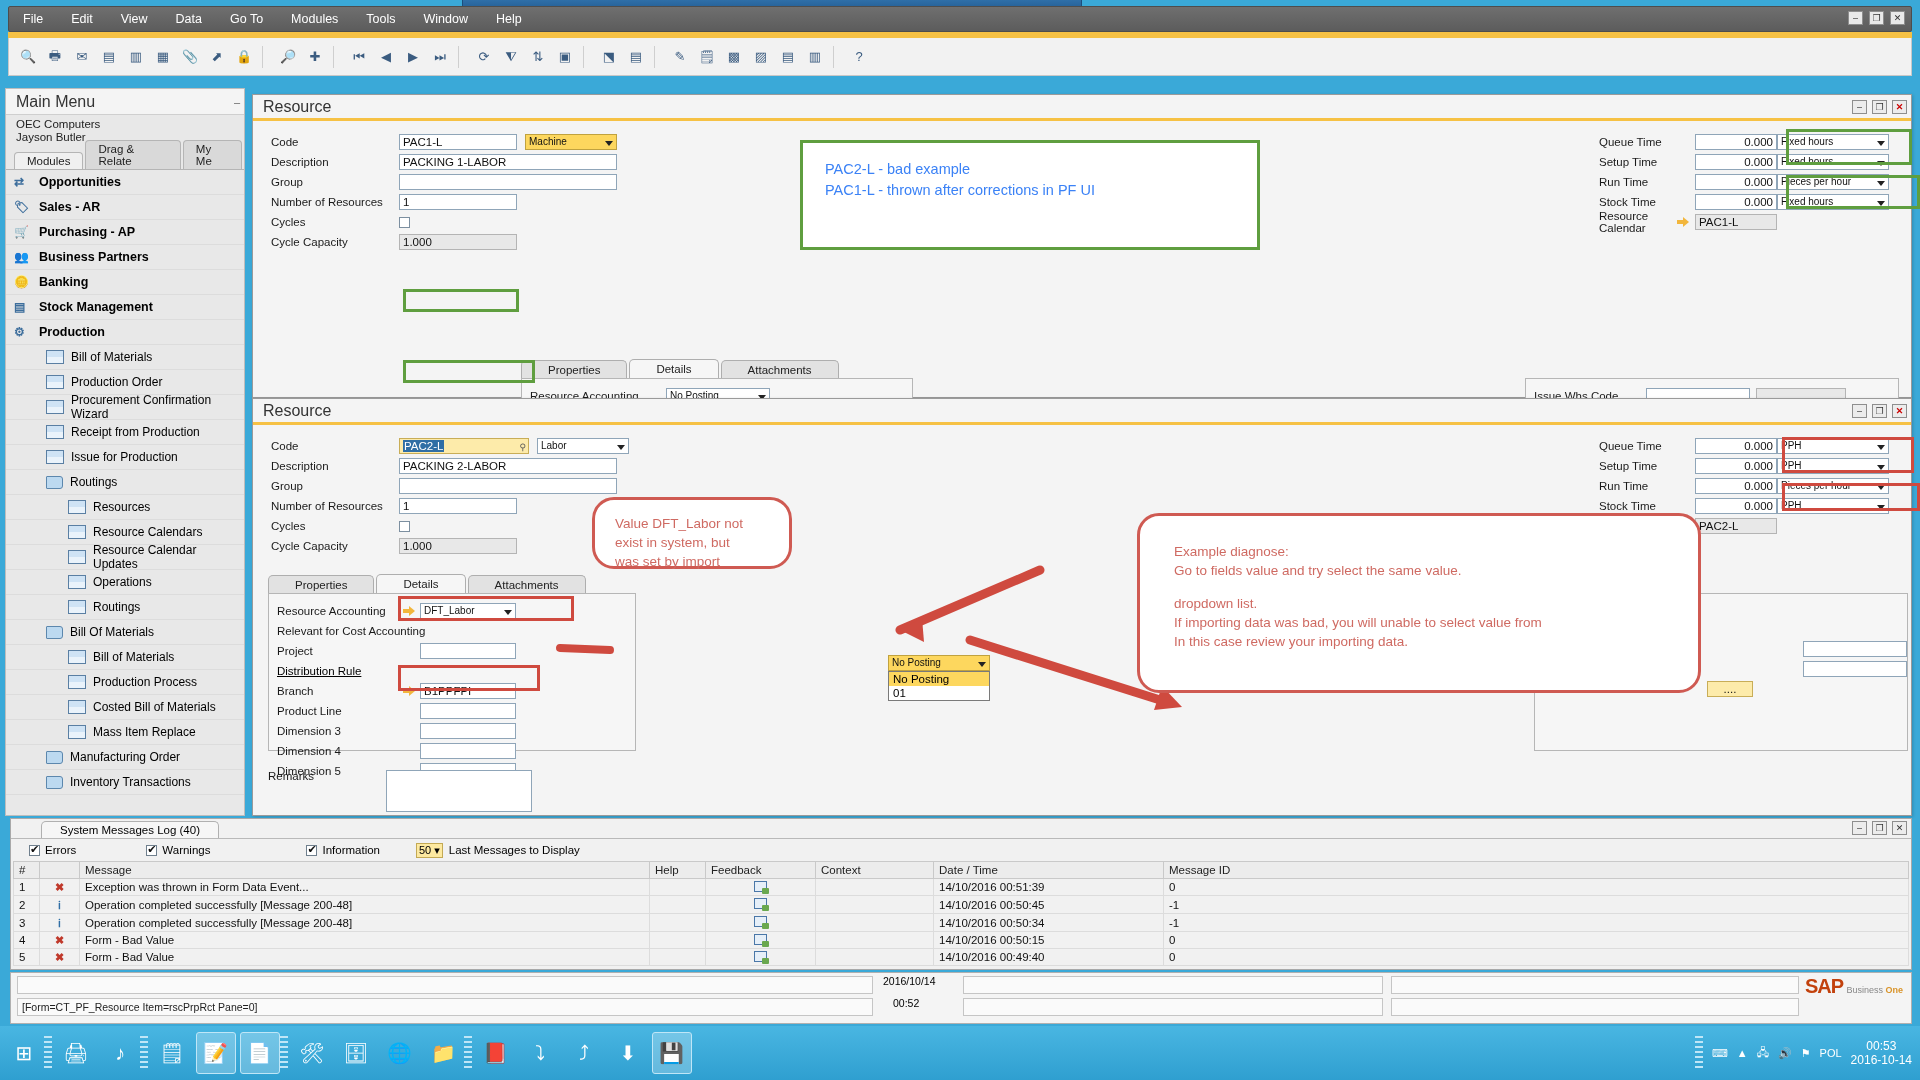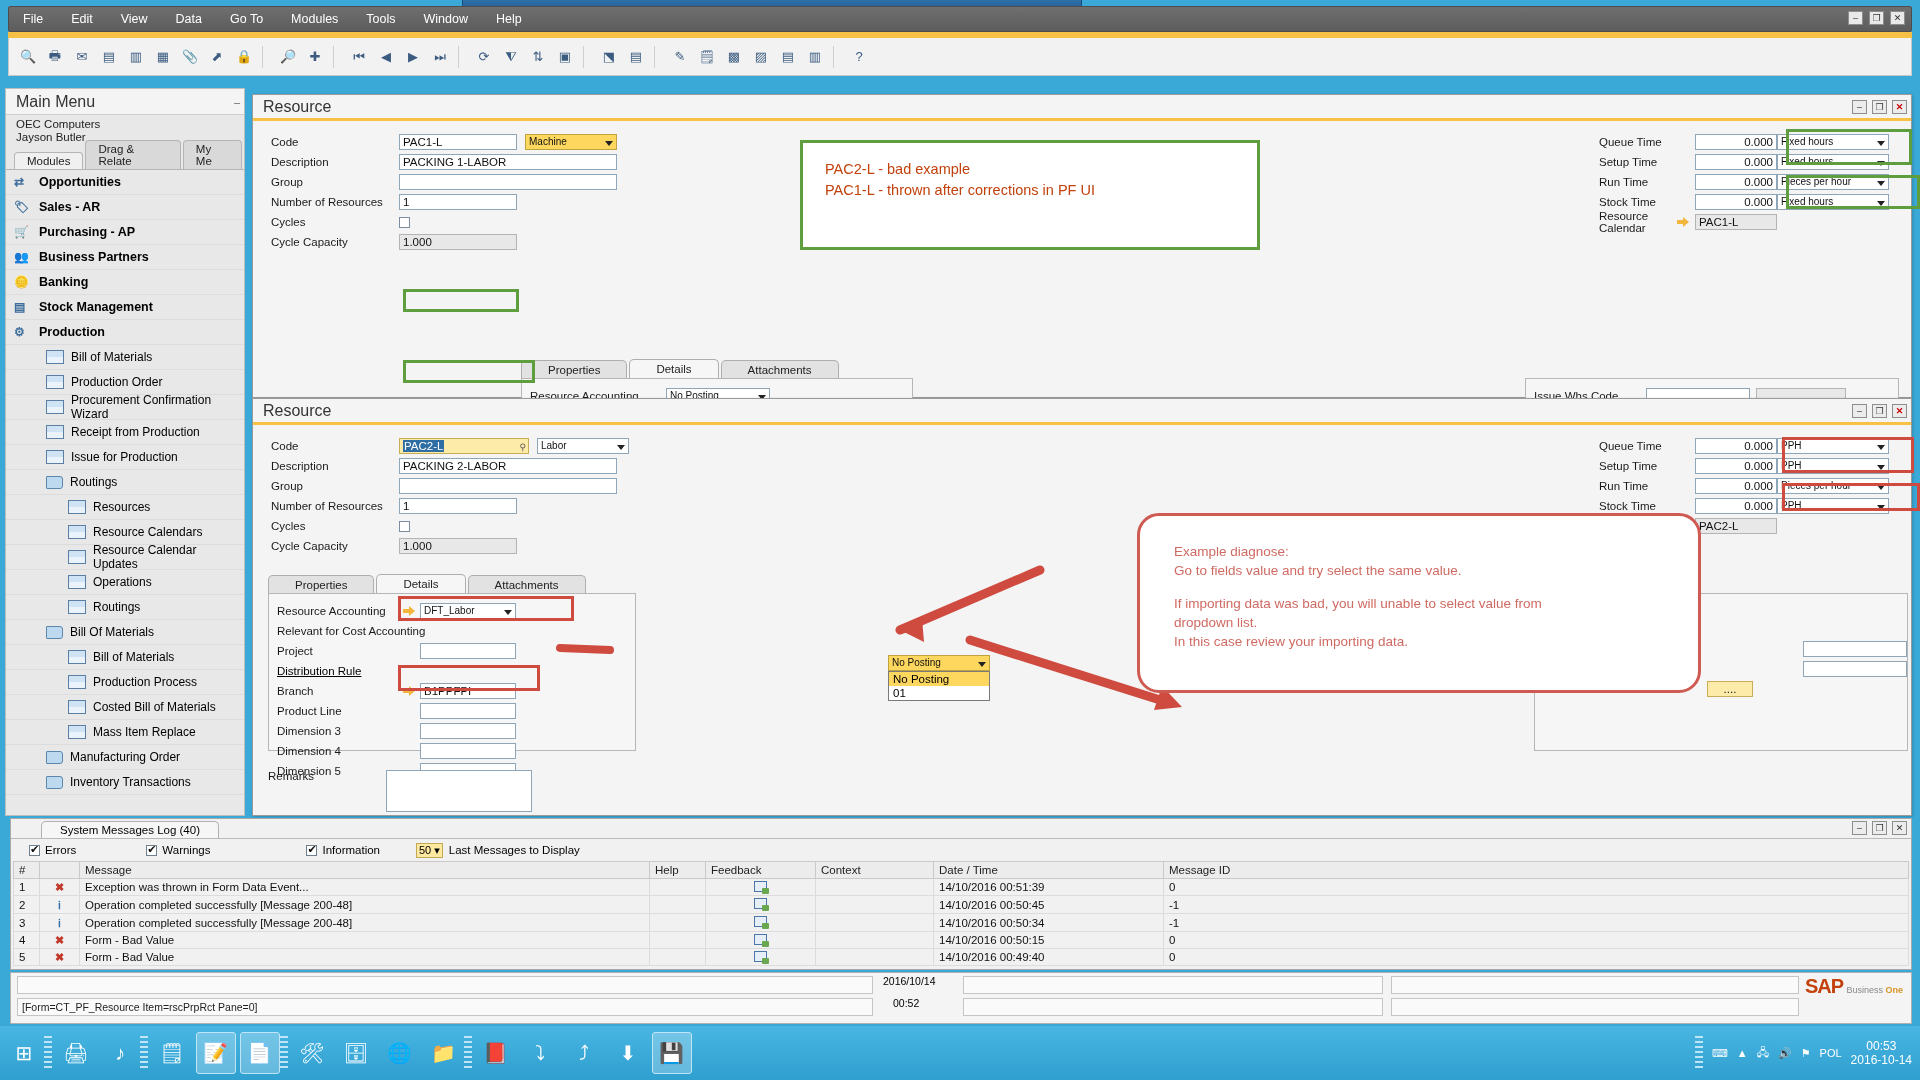--- a/index.html
+++ b/index.html
@@ -152,21 +152,21 @@
     margin-right:2px; color:#222;
   }
   .ftab.active { background:#f6f6f6; padding-bottom:4px; }
   .panelbox { border:1px solid #b6b6b6; background:#f6f6f6; }
 
   .underlabel { text-decoration:underline; font-size:11.5px; }
 
   
   .callout-green {
     position:absolute; border:3px solid #5f9e3f; background:#fff;
-    color:#c2410c; font-size:14.5px; line-height:21px; padding:16px 22px;
+    color:#3b82f6; font-size:14.5px; line-height:21px; padding:16px 22px;
   }
   .callout-red {
     position:absolute; border:3px solid #cf5a52; background:#fff;
     color:#cf6a62; border-radius:22px; font-size:13.5px; line-height:19px;
     padding:14px 20px;
   }
   .hl-green { position:absolute; border:3px solid #5f9e3f; pointer-events:none; }
   .hl-red { position:absolute; border:3px solid #cf4a3f; pointer-events:none; }
 
   
@@ -702,27 +702,32 @@
     <g stroke="#cf4a3f" stroke-width="8" fill="none" stroke-linecap="round">
       <line x1="70" y1="90" x2="20" y2="88"></line>
     </g>
   </svg>
 
   <div class="callout-green" style="left:800px; top:140px; width:460px; height:110px;">
     <div>PAC2-L - bad example</div>
     <div>PAC1-L - thrown after corrections in PF UI</div>
   </div>
 
+  <div class="callout-red" style="left:592px; top:497px; width:200px; height:72px;">
+    <div>Value DFT_Labor not</div>
+    <div>exist in system, but</div>
+    <div>was set by import</div>
+  </div>
 
   <div class="callout-red" style="left:1137px; top:513px; width:564px; height:180px; padding:26px 34px;">
     <div>Example diagnose:</div>
     <div>Go to fields value and try select the same value.</div>
     <div style="height:14px"></div>
+    <div>dropdown list.</div>
     <div>If importing data was bad, you will unable to select value from</div>
-    <div>dropdown list.</div>
     <div>In this case review your importing data.</div>
   </div>
 
   <div class="logpanel">
     <div class="log-tabrow">
       <div class="log-tab">System Messages Log (40)</div>
       <span class="log-ctrl">
         <i>–</i>
         <i>❐</i>
         <i>✕</i>

